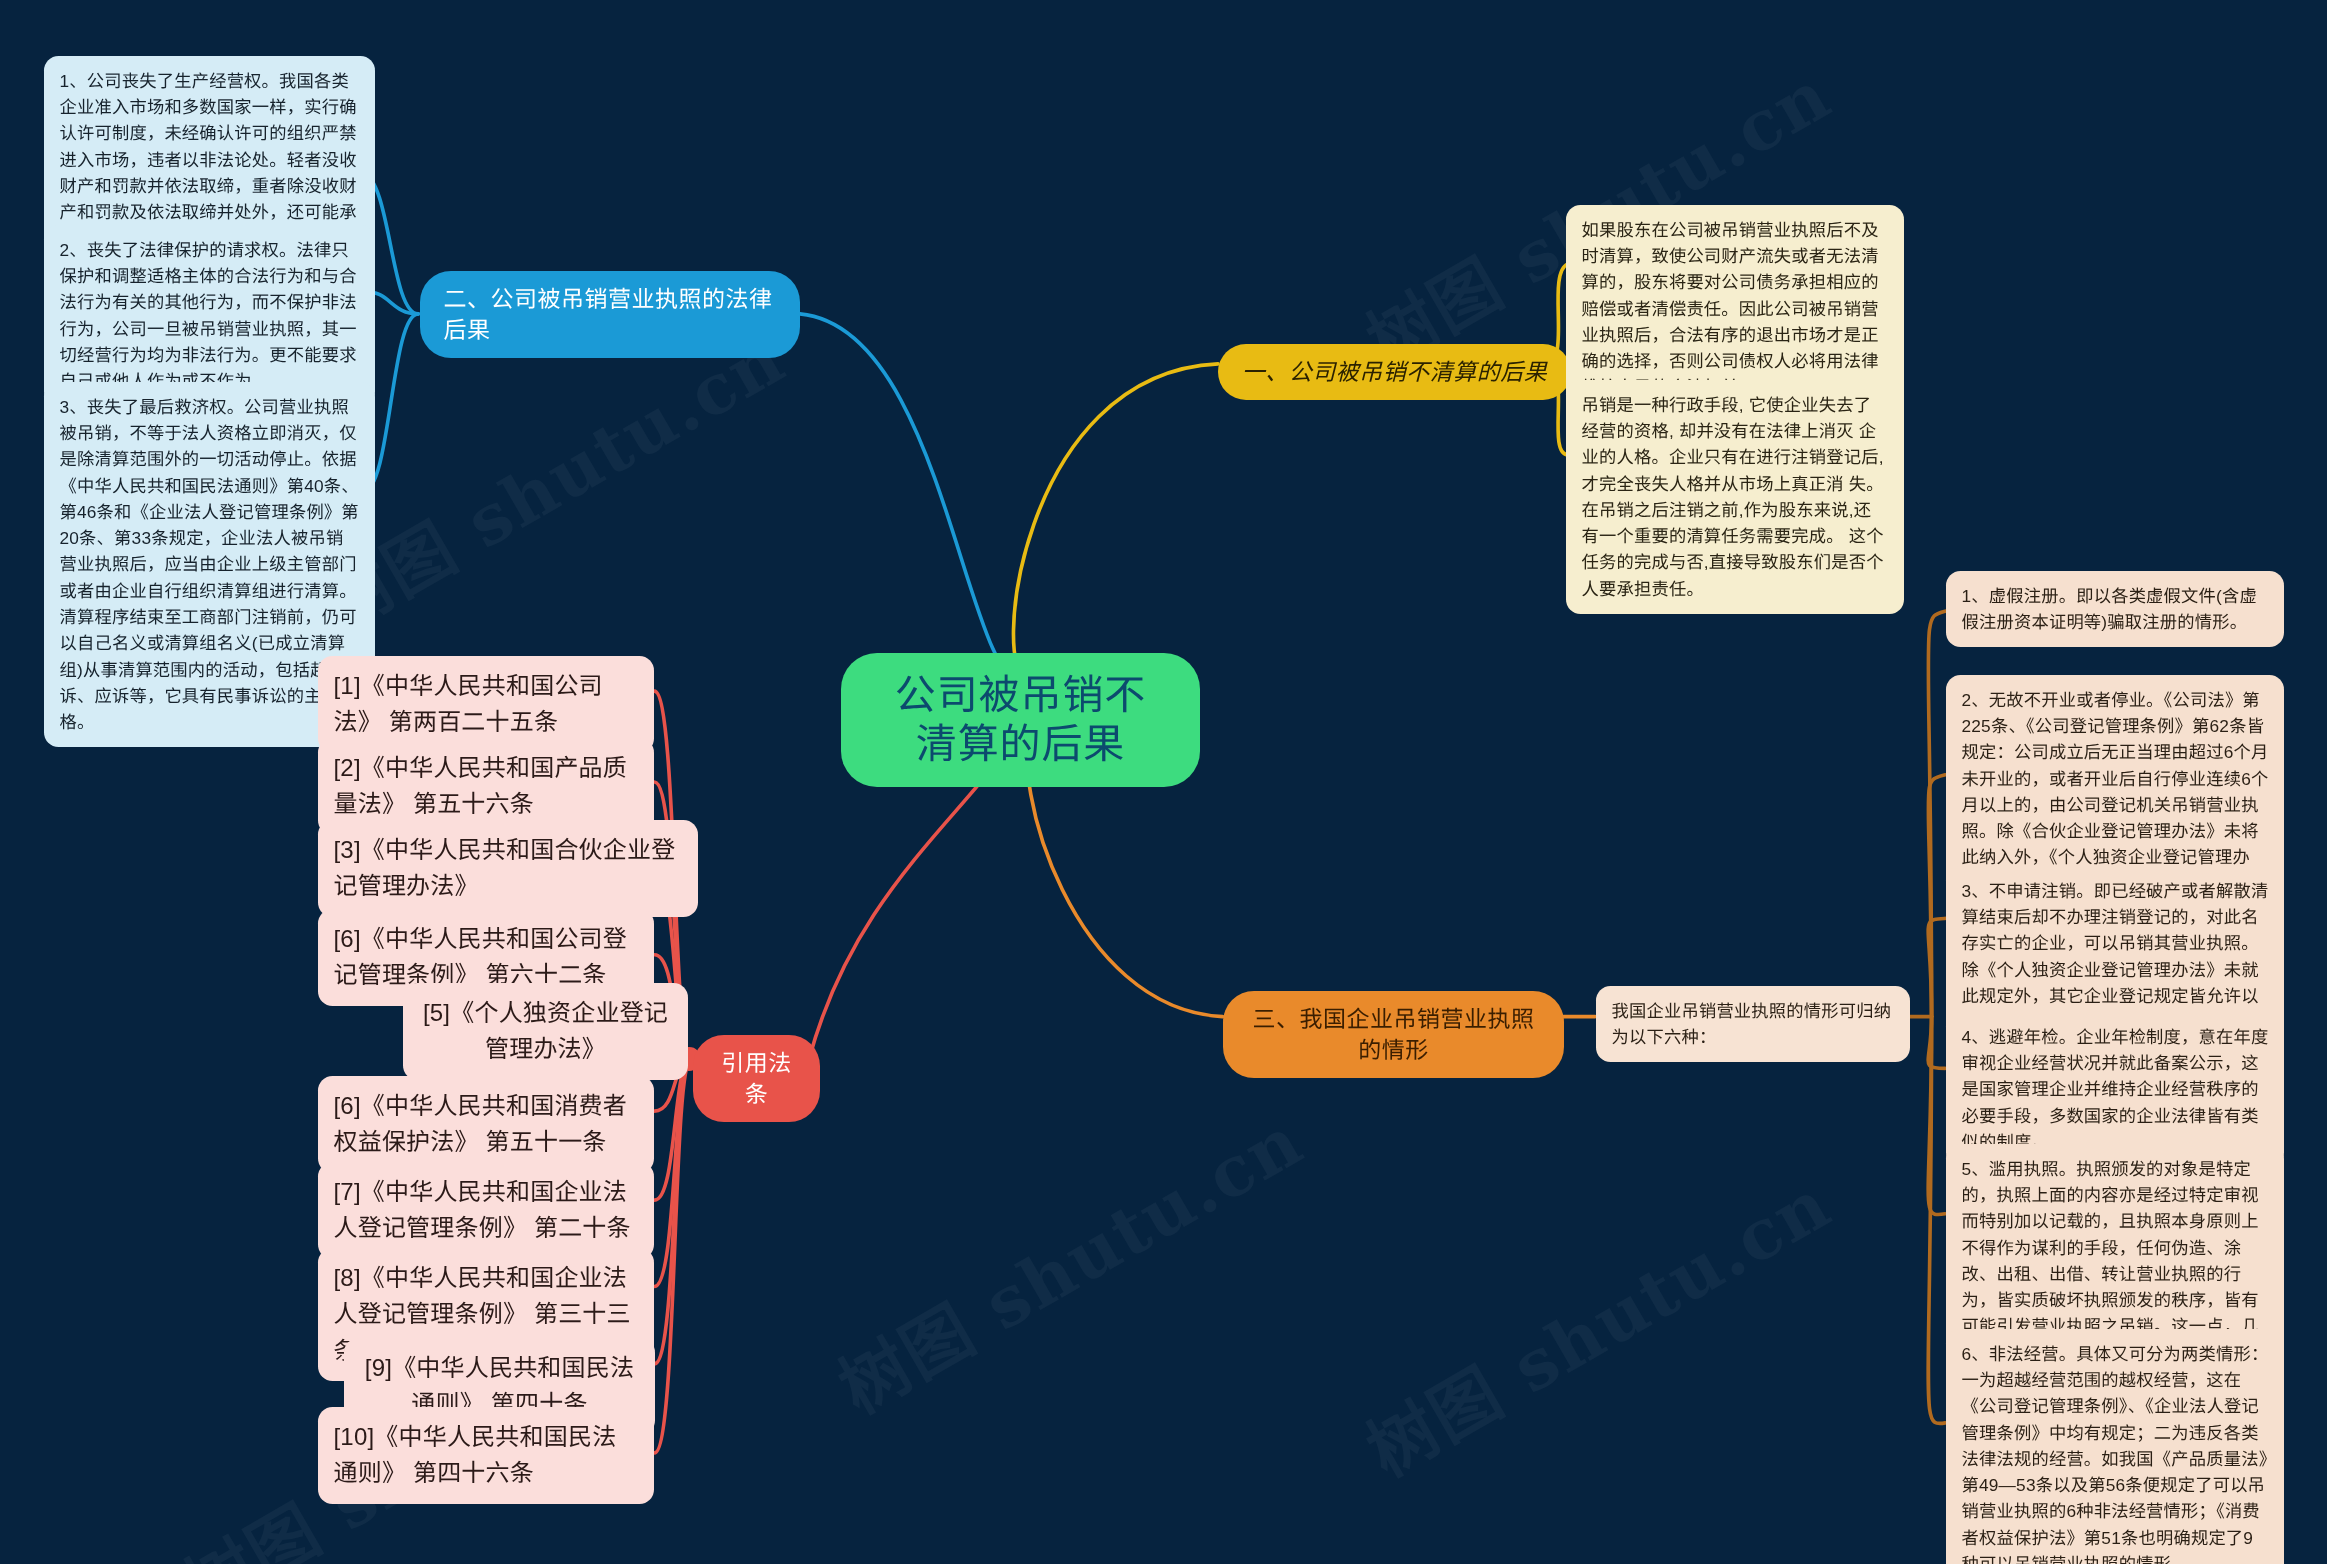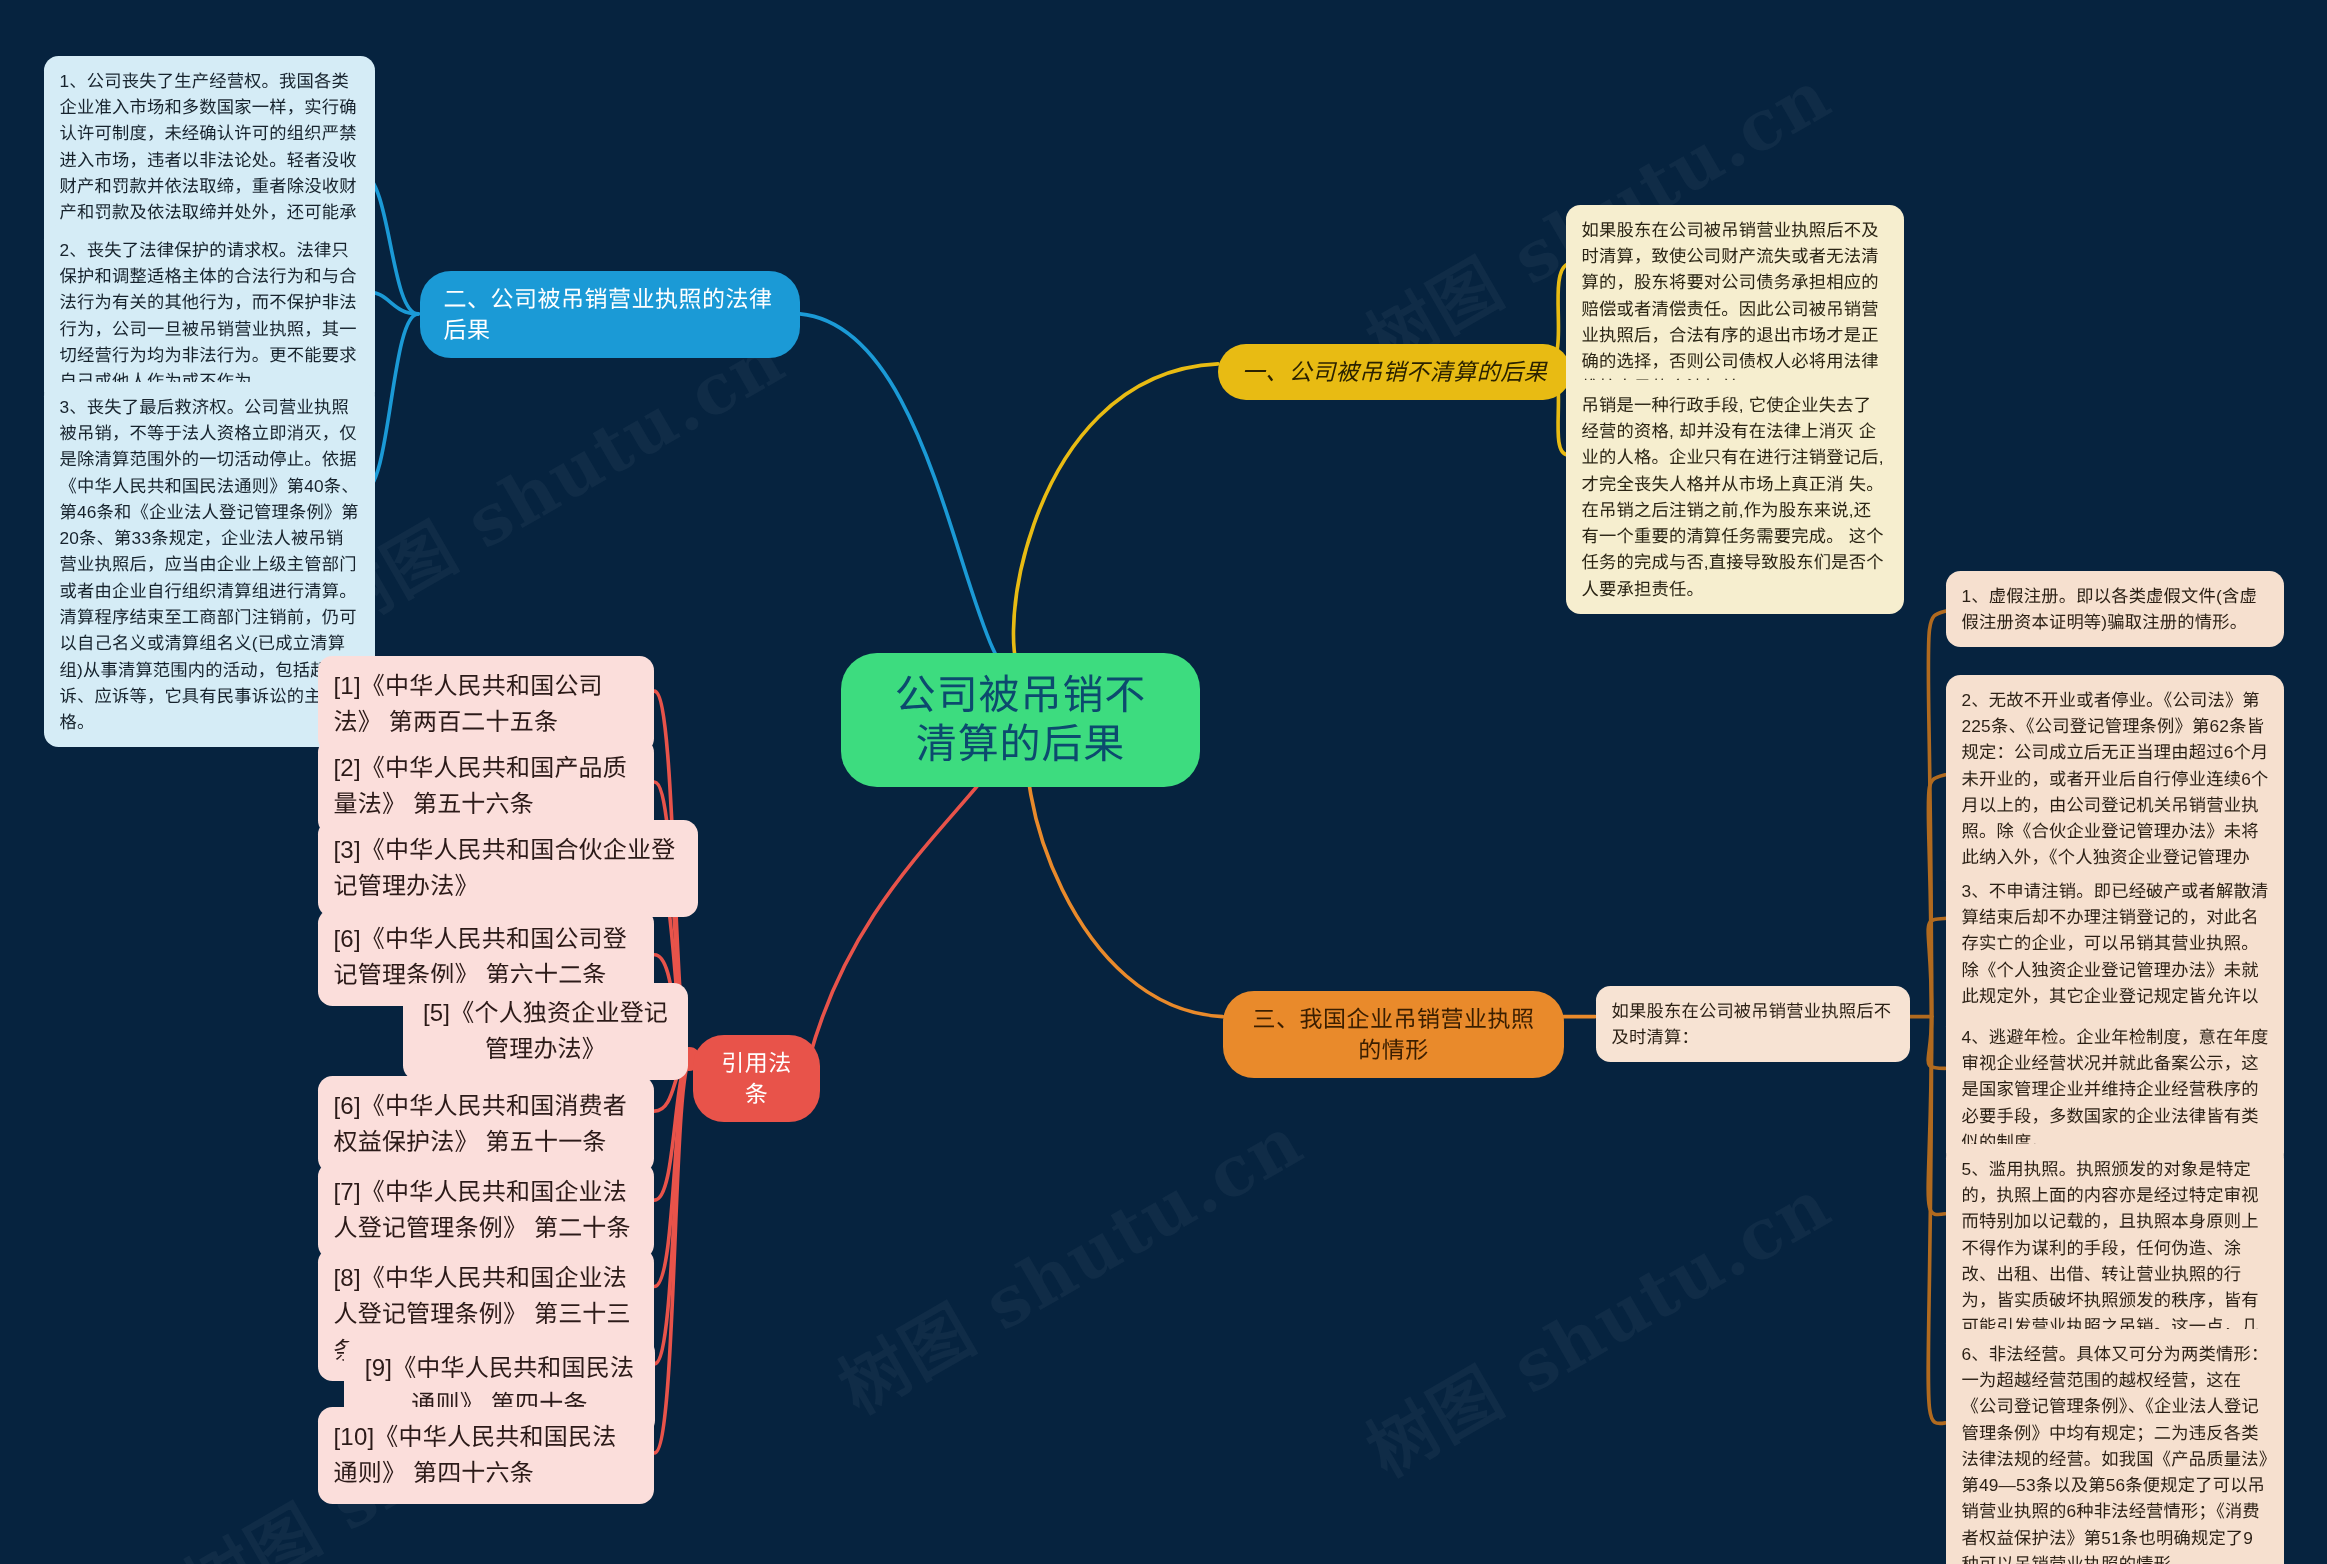--- a/index.html
+++ b/index.html
@@ -146,21 +146,21 @@
   <div class="node leaf leaf-blue" style="left:44px; top:225px; width:331px;">2、丧失了法律保护的请求权。法律只保护和调整适格主体的合法行为和与合法行为有关的其他行为，而不保护非法行为，公司一旦被吊销营业执照，其一切经营行为均为非法行为。更不能要求自己或他人作为或不作为。</div>
   <div class="node leaf leaf-blue" style="left:44px; top:382px; width:331px;">3、丧失了最后救济权。公司营业执照被吊销，不等于法人资格立即消灭，仅是除清算范围外的一切活动停止。依据《中华人民共和国民法通则》第40条、第46条和《企业法人登记管理条例》第20条、第33条规定，企业法人被吊销营业执照后，应当由企业上级主管部门或者由企业自行组织清算组进行清算。清算程序结束至工商部门注销前，仍可以自己名义或清算组名义(已成立清算组)从事清算范围内的活动，包括起诉、应诉等，它具有民事诉讼的主体资格。</div>
 
   <div class="node branch branch-yellow" style="left:1218px; top:344px; width:353px; text-align:center;font-style:italic;">一、公司被吊销不清算的后果</div>
 
   <div class="node leaf leaf-cream" style="left:1566px; top:205px; width:338px;">如果股东在公司被吊销营业执照后不及时清算，致使公司财产流失或者无法清算的，股东将要对公司债务承担相应的赔偿或者清偿责任。因此公司被吊销营业执照后，合法有序的退出市场才是正确的选择，否则公司债权人必将用法律维护自己的合法权益。</div>
   <div class="node leaf leaf-cream" style="left:1566px; top:380px; width:338px;">吊销是一种行政手段, 它使企业失去了经营的资格, 却并没有在法律上消灭 企业的人格。企业只有在进行注销登记后,才完全丧失人格并从市场上真正消 失。在吊销之后注销之前,作为股东来说,还有一个重要的清算任务需要完成。 这个任务的完成与否,直接导致股东们是否个人要承担责任。</div>
 
   <div class="node branch branch-orange" style="left:1223px; top:991px; width:341px; text-align:center;">三、我国企业吊销营业执照的情形</div>
 
-  <div class="node leaf leaf-peachplain" style="left:1596px; top:986px; width:314px; font-size:17.3px;">如果股东在公司被吊销营业执照后不及时清算：</div>
+  <div class="node leaf leaf-peachplain" style="left:1596px; top:986px; width:314px; font-size:17.3px;">我国企业吊销营业执照的情形可归纳为以下六种：</div>
 
   <div class="node leaf leaf-peach" style="left:1946px; top:571px; width:338px;">1、虚假注册。即以各类虚假文件(含虚假注册资本证明等)骗取注册的情形。</div>
   <div class="node leaf leaf-peach" style="left:1946px; top:675px; width:338px;">2、无故不开业或者停业。《公司法》第225条、《公司登记管理条例》第62条皆规定：公司成立后无正当理由超过6个月未开业的，或者开业后自行停业连续6个月以上的，由公司登记机关吊销营业执照。除《合伙企业登记管理办法》未将此纳入外，《个人独资企业登记管理办法》、《企业法人登记管理条例》皆将此明文规定为吊销营业执照的事由。</div>
   <div class="node leaf leaf-peach" style="left:1946px; top:866px; width:338px;">3、不申请注销。即已经破产或者解散清算结束后却不办理注销登记的，对此名存实亡的企业，可以吊销其营业执照。除《个人独资企业登记管理办法》未就此规定外，其它企业登记规定皆允许以此作为吊销营业执照之由。</div>
   <div class="node leaf leaf-peach" style="left:1946px; top:1012px; width:338px;">4、逃避年检。企业年检制度，意在年度审视企业经营状况并就此备案公示，这是国家管理企业并维持企业经营秩序的必要手段，多数国家的企业法律皆有类似的制度。</div>
   <div class="node leaf leaf-peach" style="left:1946px; top:1144px; width:338px;">5、滥用执照。执照颁发的对象是特定的，执照上面的内容亦是经过特定审视而特别加以记载的，且执照本身原则上不得作为谋利的手段，任何伪造、涂改、出租、出借、转让营业执照的行为，皆实质破坏执照颁发的秩序，皆有可能引发营业执照之吊销。这一点，几乎所有的企业登记管理规定皆作了规定。</div>
   <div class="node leaf leaf-peach" style="left:1946px; top:1329px; width:338px;">6、非法经营。具体又可分为两类情形：一为超越经营范围的越权经营，这在《公司登记管理条例》、《企业法人登记管理条例》中均有规定；二为违反各类法律法规的经营。如我国《产品质量法》第49—53条以及第56条便规定了可以吊销营业执照的6种非法经营情形；《消费者权益保护法》第51条也明确规定了9种可以吊销营业执照的情形。</div>
 
   <div class="node branch branch-red" style="left:693px; top:1035px; width:127px; text-align:center;">引用法条</div>
 

